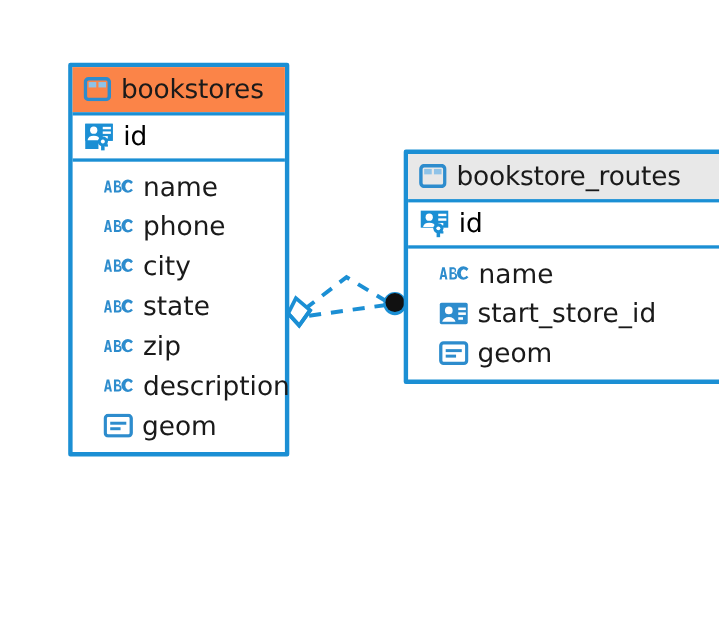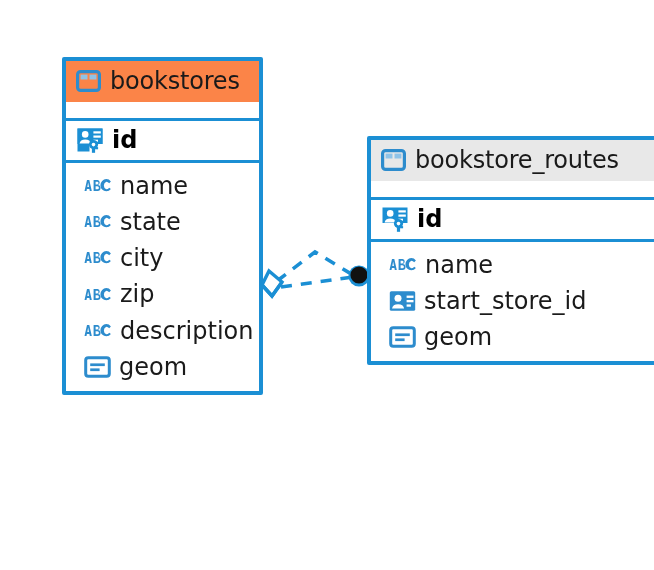--- a/index.html
+++ b/index.html
@@ -47,28 +47,27 @@
   .entity-header.gray   { background: #e8e8e8; }
 
   .pk-row {
     display: flex;
     align-items: center;
     gap: 8px;
     padding: 5px 10px 6px 10px;
     border-top: 3px solid #1b8fd4;
     border-bottom: 3px solid #1b8fd4;
     font-size: 24px;
-    font-weight: bold;
+    font-weight: normal;
     color: #000000;
     white-space: nowrap;
-    margin-top: 16px;
   }
 
   .field-list {
-    padding: 5px 0 6px 8px;
+    padding: 5px 0 6px 18px;
   }
   .field-row {
     display: flex;
     align-items: center;
     gap: 8px;
     padding: 2px 10px;
     font-size: 24px;
     color: #1a1a1a;
     white-space: nowrap;
     line-height: 1.34;
@@ -157,47 +156,59 @@
               <path d="M0.5 14 L3 3 H5.3 L7.8 14 H5.8 L5.4 11.9 H2.9 L2.5 14 Z M3.3 10 H5 L4.15 5.6 Z"></path>
               <path d="M9.6 3 H13.6 a2.6 2.6 0 0 1 0 5.1 a2.7 2.7 0 0 1 0 5.9 H9.6 Z M11.6 4.8 V7.4 H13.2 a1.3 1.3 0 0 0 0-2.6 Z M11.6 9.2 V12.2 H13.4 a1.5 1.5 0 0 0 0-3 Z"></path>
               <path d="M25.2 6.3 A3.9 3.9 0 0 0 22.3 4.7 a3.9 4.1 0 0 0 0 7.6 a3.9 3.9 0 0 0 2.9 -1.6 l1.7 1.3 a6 6 0 0 1 -4.6 2.3 a5.9 6.1 0 0 1 0 -12.2 a6 6 0 0 1 4.6 2.3 Z"></path>
             </g>
           </svg>
         </span>
         <span>name</span>
       </div>
 
 
-
-
+      <div class="field-row">
+        <span class="ficon">
+          <svg width="28" height="18" viewBox="0 0 28 18" xmlns="http://www.w3.org/2000/svg">
+            <g fill="#2d8ccd">
+              <path d="M0.5 14 L3 3 H5.3 L7.8 14 H5.8 L5.4 11.9 H2.9 L2.5 14 Z M3.3 10 H5 L4.15 5.6 Z"></path>
+              <path d="M9.6 3 H13.6 a2.6 2.6 0 0 1 0 5.1 a2.7 2.7 0 0 1 0 5.9 H9.6 Z M11.6 4.8 V7.4 H13.2 a1.3 1.3 0 0 0 0-2.6 Z M11.6 9.2 V12.2 H13.4 a1.5 1.5 0 0 0 0-3 Z"></path>
+              <path d="M25.2 6.3 A3.9 3.9 0 0 0 22.3 4.7 a3.9 4.1 0 0 0 0 7.6 a3.9 3.9 0 0 0 2.9 -1.6 l1.7 1.3 a6 6 0 0 1 -4.6 2.3 a5.9 6.1 0 0 1 0 -12.2 a6 6 0 0 1 4.6 2.3 Z"></path>
+            </g>
+          </svg>
+        </span>
+        <span>phone</span>
+      </div>
+
+
+
+      <div class="field-row">
+        <span class="ficon">
+          <svg width="28" height="18" viewBox="0 0 28 18" xmlns="http://www.w3.org/2000/svg">
+            <g fill="#2d8ccd">
+              <path d="M0.5 14 L3 3 H5.3 L7.8 14 H5.8 L5.4 11.9 H2.9 L2.5 14 Z M3.3 10 H5 L4.15 5.6 Z"></path>
+              <path d="M9.6 3 H13.6 a2.6 2.6 0 0 1 0 5.1 a2.7 2.7 0 0 1 0 5.9 H9.6 Z M11.6 4.8 V7.4 H13.2 a1.3 1.3 0 0 0 0-2.6 Z M11.6 9.2 V12.2 H13.4 a1.5 1.5 0 0 0 0-3 Z"></path>
+              <path d="M25.2 6.3 A3.9 3.9 0 0 0 22.3 4.7 a3.9 4.1 0 0 0 0 7.6 a3.9 3.9 0 0 0 2.9 -1.6 l1.7 1.3 a6 6 0 0 1 -4.6 2.3 a5.9 6.1 0 0 1 0 -12.2 a6 6 0 0 1 4.6 2.3 Z"></path>
+            </g>
+          </svg>
+        </span>
+        <span>city</span>
+      </div>
 
       <div class="field-row">
         <span class="ficon">
           <svg width="28" height="18" viewBox="0 0 28 18" xmlns="http://www.w3.org/2000/svg">
             <g fill="#2d8ccd">
               <path d="M0.5 14 L3 3 H5.3 L7.8 14 H5.8 L5.4 11.9 H2.9 L2.5 14 Z M3.3 10 H5 L4.15 5.6 Z"></path>
               <path d="M9.6 3 H13.6 a2.6 2.6 0 0 1 0 5.1 a2.7 2.7 0 0 1 0 5.9 H9.6 Z M11.6 4.8 V7.4 H13.2 a1.3 1.3 0 0 0 0-2.6 Z M11.6 9.2 V12.2 H13.4 a1.5 1.5 0 0 0 0-3 Z"></path>
               <path d="M25.2 6.3 A3.9 3.9 0 0 0 22.3 4.7 a3.9 4.1 0 0 0 0 7.6 a3.9 3.9 0 0 0 2.9 -1.6 l1.7 1.3 a6 6 0 0 1 -4.6 2.3 a5.9 6.1 0 0 1 0 -12.2 a6 6 0 0 1 4.6 2.3 Z"></path>
             </g>
           </svg>
         </span>
         <span>state</span>
-      </div>
-
-      <div class="field-row">
-        <span class="ficon">
-          <svg width="28" height="18" viewBox="0 0 28 18" xmlns="http://www.w3.org/2000/svg">
-            <g fill="#2d8ccd">
-              <path d="M0.5 14 L3 3 H5.3 L7.8 14 H5.8 L5.4 11.9 H2.9 L2.5 14 Z M3.3 10 H5 L4.15 5.6 Z"></path>
-              <path d="M9.6 3 H13.6 a2.6 2.6 0 0 1 0 5.1 a2.7 2.7 0 0 1 0 5.9 H9.6 Z M11.6 4.8 V7.4 H13.2 a1.3 1.3 0 0 0 0-2.6 Z M11.6 9.2 V12.2 H13.4 a1.5 1.5 0 0 0 0-3 Z"></path>
-              <path d="M25.2 6.3 A3.9 3.9 0 0 0 22.3 4.7 a3.9 4.1 0 0 0 0 7.6 a3.9 3.9 0 0 0 2.9 -1.6 l1.7 1.3 a6 6 0 0 1 -4.6 2.3 a5.9 6.1 0 0 1 0 -12.2 a6 6 0 0 1 4.6 2.3 Z"></path>
-            </g>
-          </svg>
-        </span>
-        <span>city</span>
       </div>
 
       <div class="field-row">
         <span class="ficon">
           <svg width="28" height="18" viewBox="0 0 28 18" xmlns="http://www.w3.org/2000/svg">
             <g fill="#2d8ccd">
               <path d="M0.5 14 L3 3 H5.3 L7.8 14 H5.8 L5.4 11.9 H2.9 L2.5 14 Z M3.3 10 H5 L4.15 5.6 Z"></path>
               <path d="M9.6 3 H13.6 a2.6 2.6 0 0 1 0 5.1 a2.7 2.7 0 0 1 0 5.9 H9.6 Z M11.6 4.8 V7.4 H13.2 a1.3 1.3 0 0 0 0-2.6 Z M11.6 9.2 V12.2 H13.4 a1.5 1.5 0 0 0 0-3 Z"></path>
               <path d="M25.2 6.3 A3.9 3.9 0 0 0 22.3 4.7 a3.9 4.1 0 0 0 0 7.6 a3.9 3.9 0 0 0 2.9 -1.6 l1.7 1.3 a6 6 0 0 1 -4.6 2.3 a5.9 6.1 0 0 1 0 -12.2 a6 6 0 0 1 4.6 2.3 Z"></path>
             </g>

